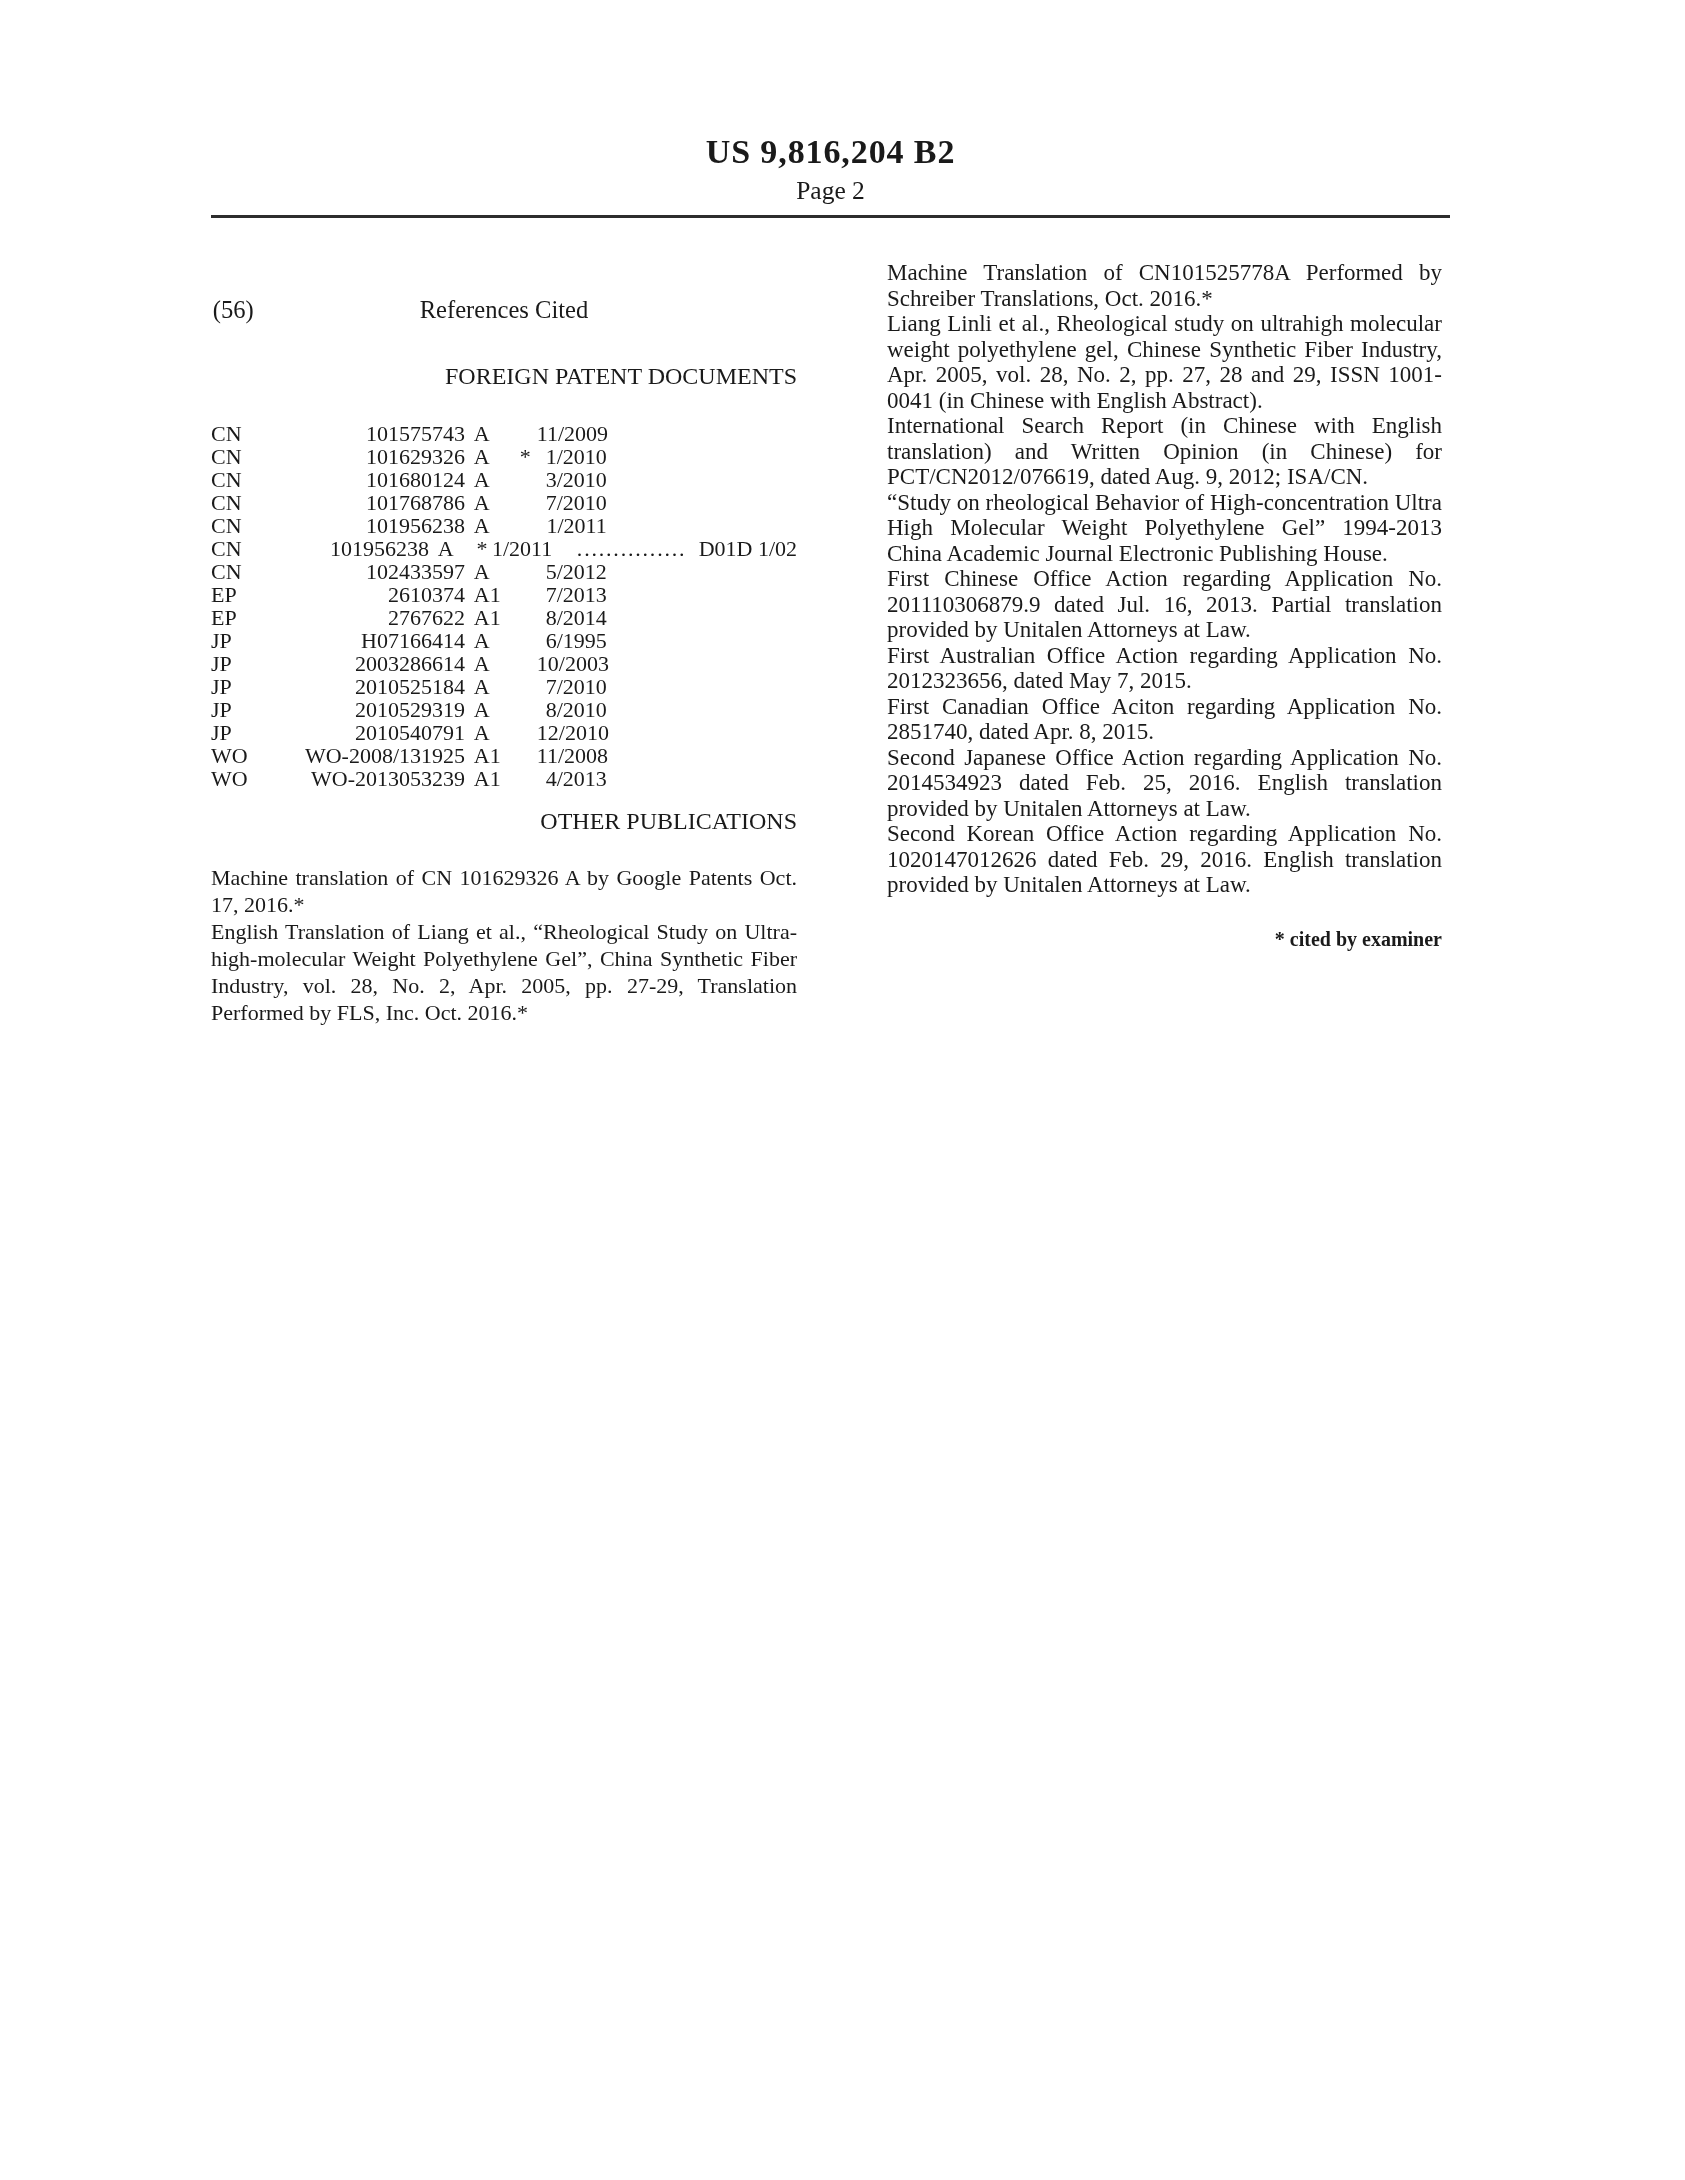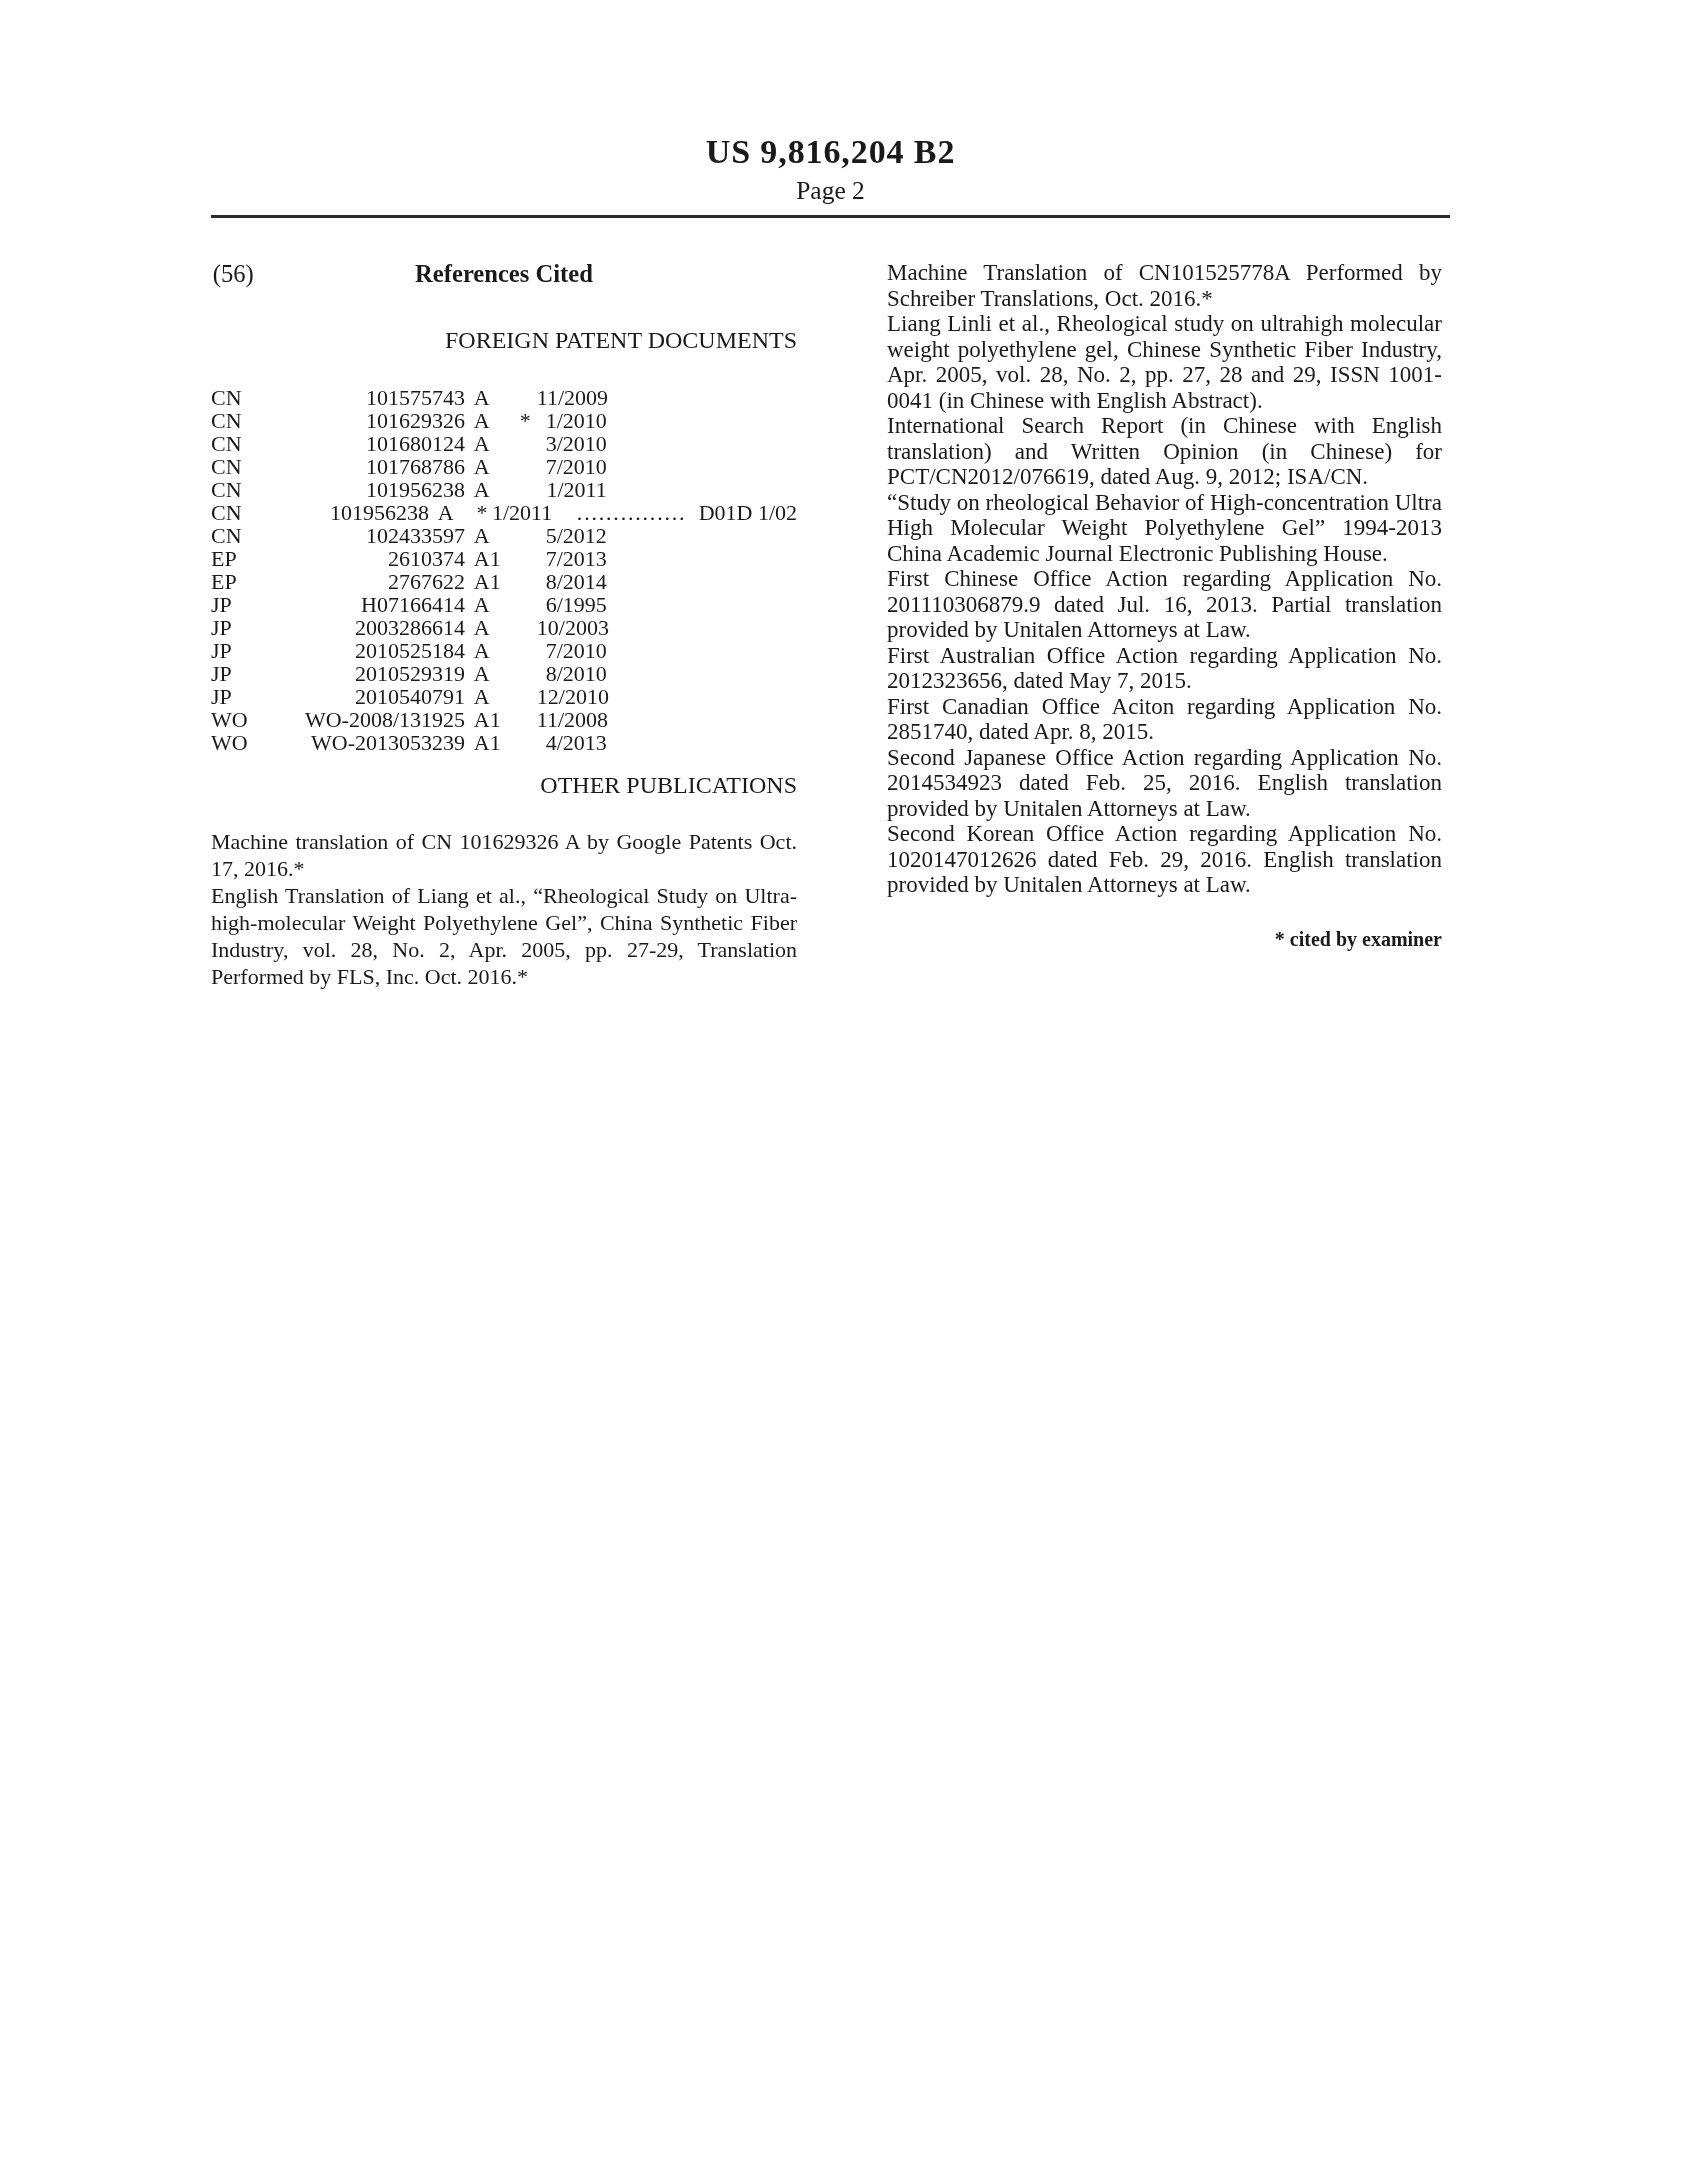--- a/index.html
+++ b/index.html
@@ -67,21 +67,22 @@
     line-height: 28px;
   }
   .sec-num {
     position: absolute;
     left: 1.8px;
     top: 0;
   }
   .sec-title {
     display: block;
     text-align: center;
-    font-weight: bold;
+    font-weight: normal;
+    margin-top: 36px;
   }
   .subhead {
     font-size: 24px;
     font-weight: normal;
     text-align: right;
     margin: 39px 0 0 0;
     line-height: 26px;
   }
   .subhead.other-pubs { margin-top: 18px; }
 

